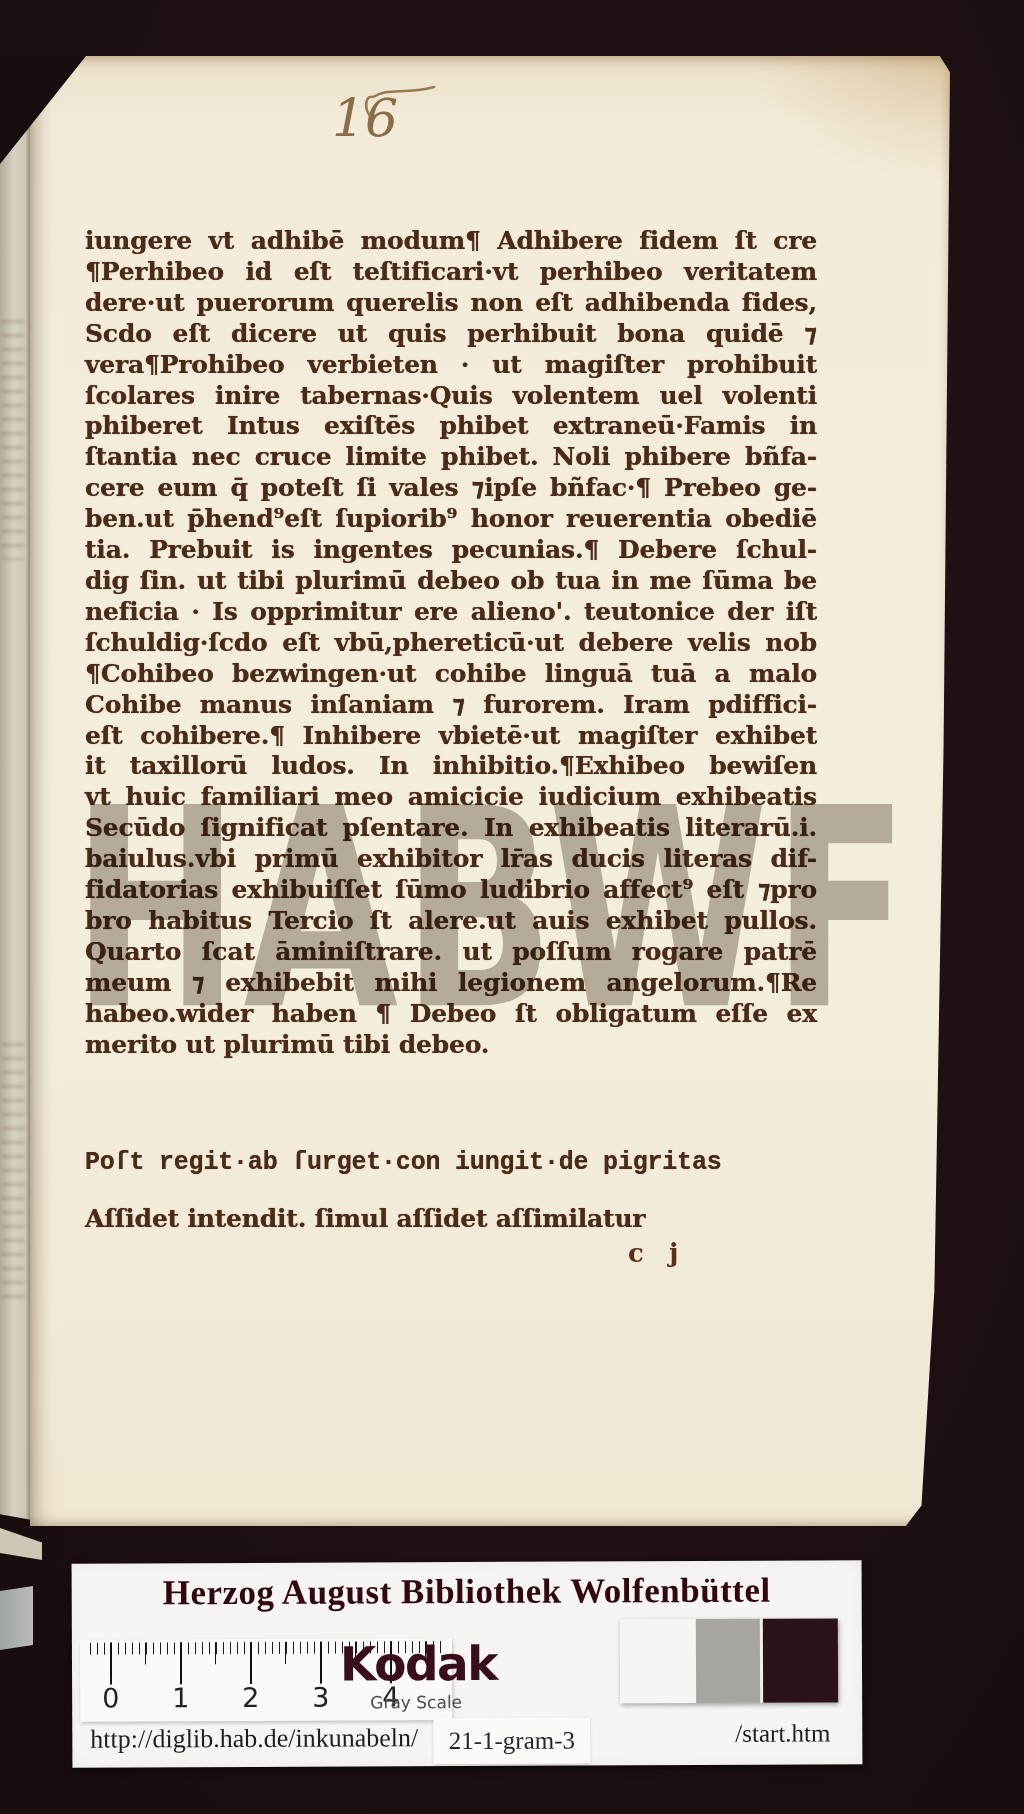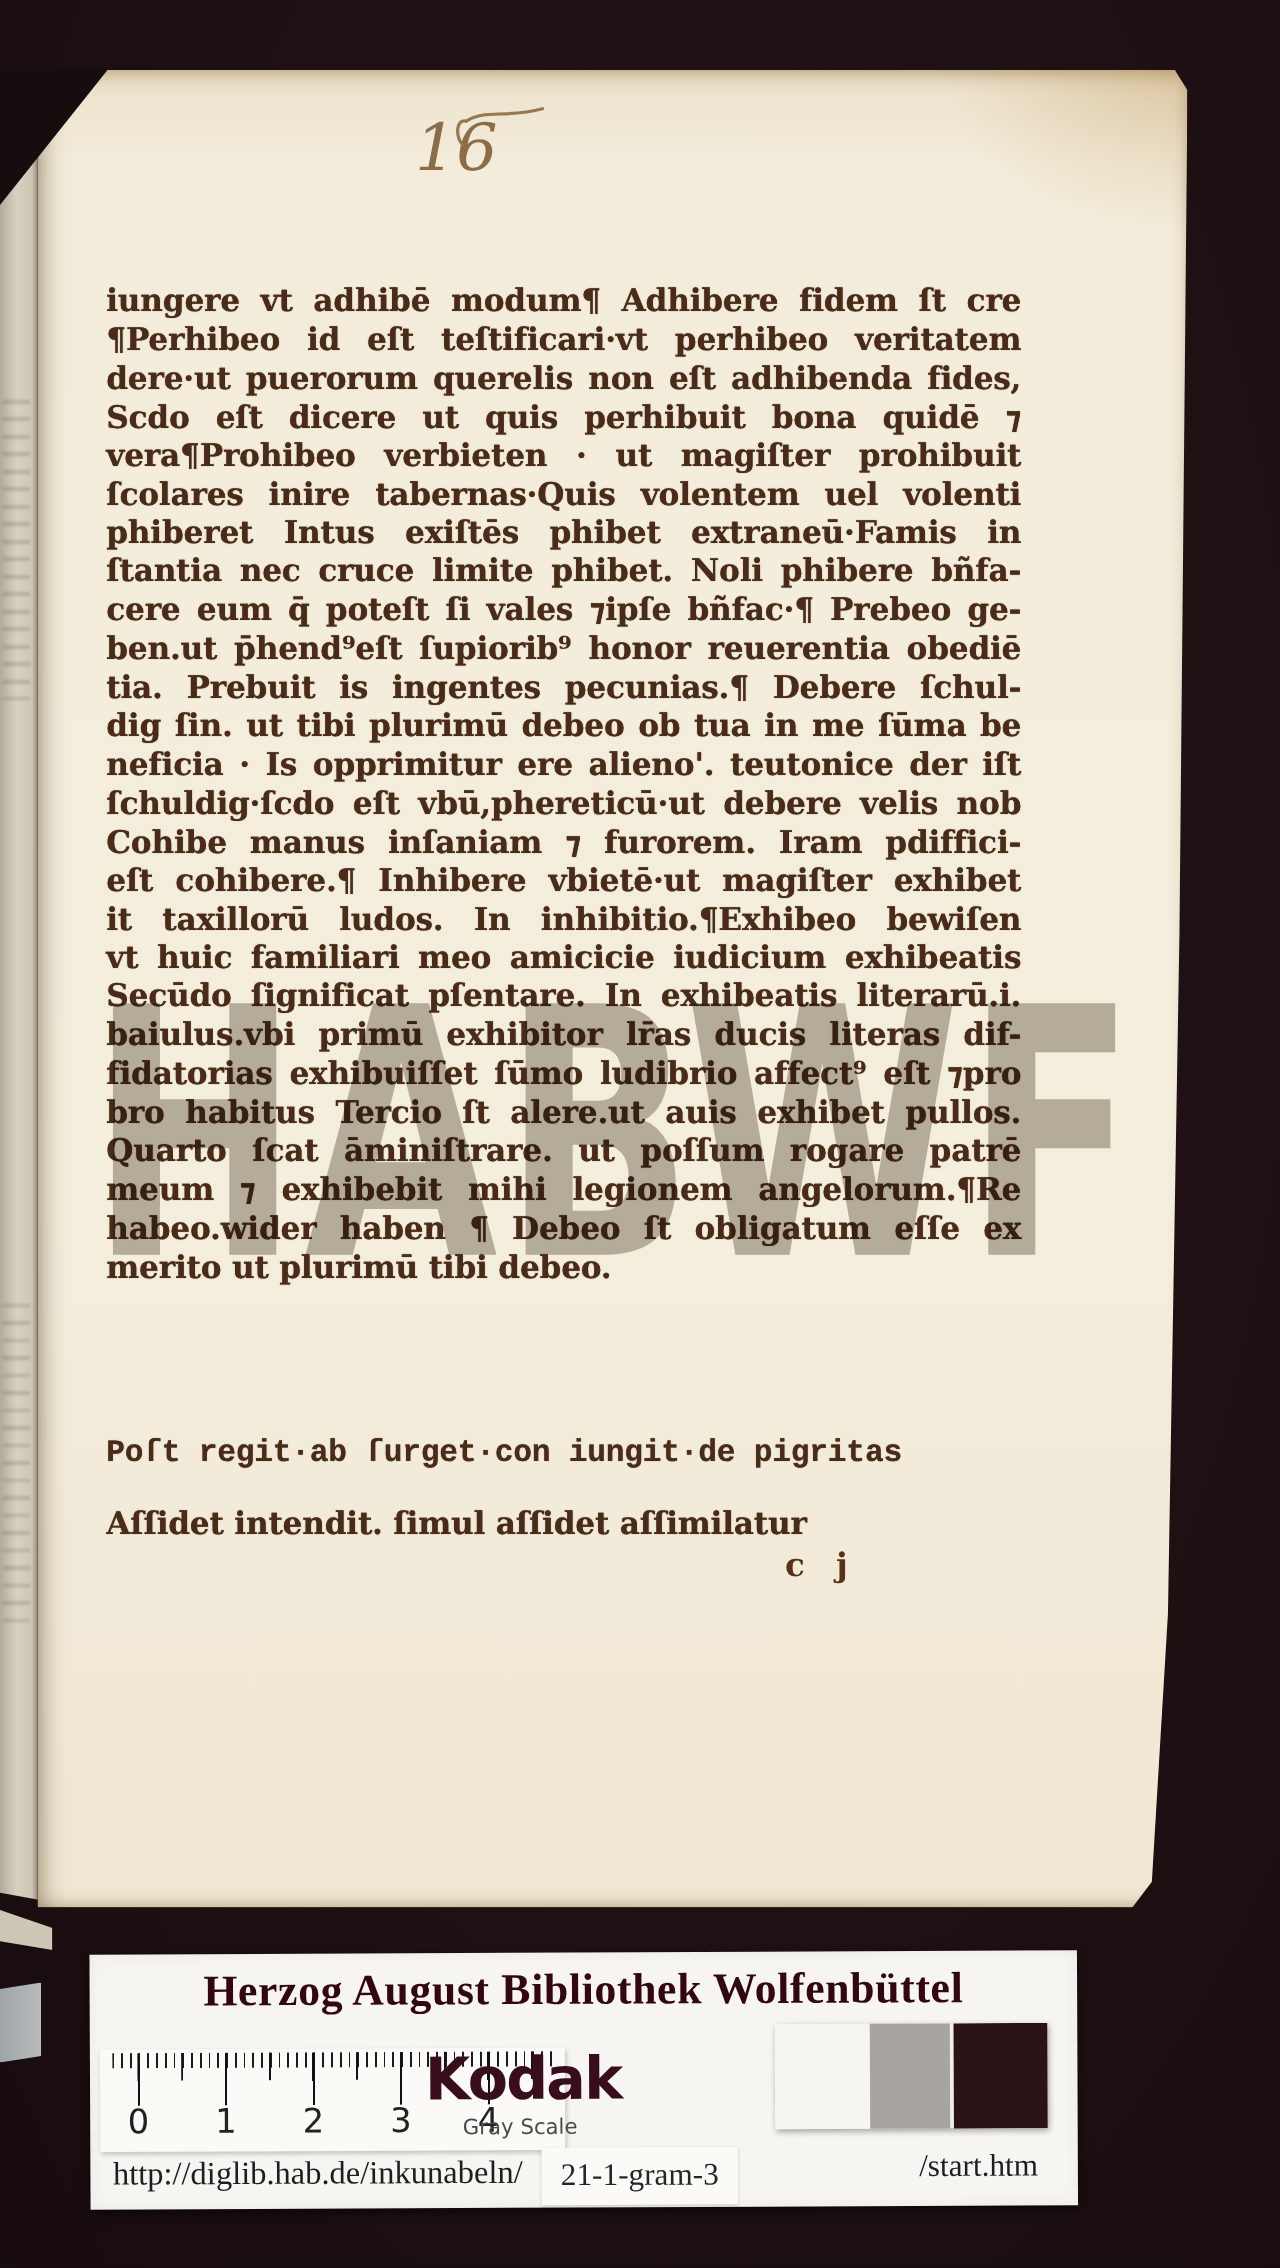--- a/index.html
+++ b/index.html
@@ -113,20 +113,21 @@
         <div class="tline">vera¶Prohibeo verbieten · ut magiſter prohibuit</div>
         <div class="tline">ſcolares inire tabernas·Quis volentem uel volenti</div>
         <div class="tline">phiberet Intus exiſtēs phibet extraneū·Famis in</div>
         <div class="tline">ſtantia nec cruce limite phibet. Noli phibere bñfa-</div>
         <div class="tline">cere eum q̄ poteſt ſi vales ⁊ipſe bñfac·¶ Prebeo ge-</div>
         <div class="tline">ben.ut p̄hend⁹eſt ſupiorib⁹ honor reuerentia obediē</div>
         <div class="tline">tia. Prebuit is ingentes pecunias.¶ Debere ſchul-</div>
         <div class="tline">dig ſin. ut tibi plurimū debeo ob tua in me ſūma be</div>
         <div class="tline">neficia · Is opprimitur ere alieno'. teutonice der iſt</div>
         <div class="tline">ſchuldig·ſcdo eſt vbū,phereticū·ut debere velis nob</div>
+        <div class="tline">¶Cohibeo bezwingen·ut cohibe linguā tuā a malo</div>
         <div class="tline">Cohibe manus inſaniam ⁊ furorem. Iram pdiffici-</div>
         <div class="tline">eſt cohibere.¶ Inhibere vbietē·ut magiſter exhibet</div>
         <div class="tline">it taxillorū ludos. In inhibitio.¶Exhibeo bewiſen</div>
         <div class="tline">vt huic familiari meo amicicie iudicium exhibeatis</div>
         <div class="tline">Secūdo ſignificat pſentare. In exhibeatis literarū.i.</div>
         <div class="tline">baiulus.vbi primū exhibitor lr̄as ducis literas dif-</div>
         <div class="tline">fidatorias exhibuiſſet ſūmo ludibrio affect⁹ eſt ⁊pro</div>
         <div class="tline">bro habitus Tercio ſt alere.ut auis exhibet pullos.</div>
         <div class="tline">Quarto ſcat āminiſtrare. ut poſſum rogare patrē</div>
         <div class="tline">meum ⁊ exhibebit mihi legionem angelorum.¶Re</div>

